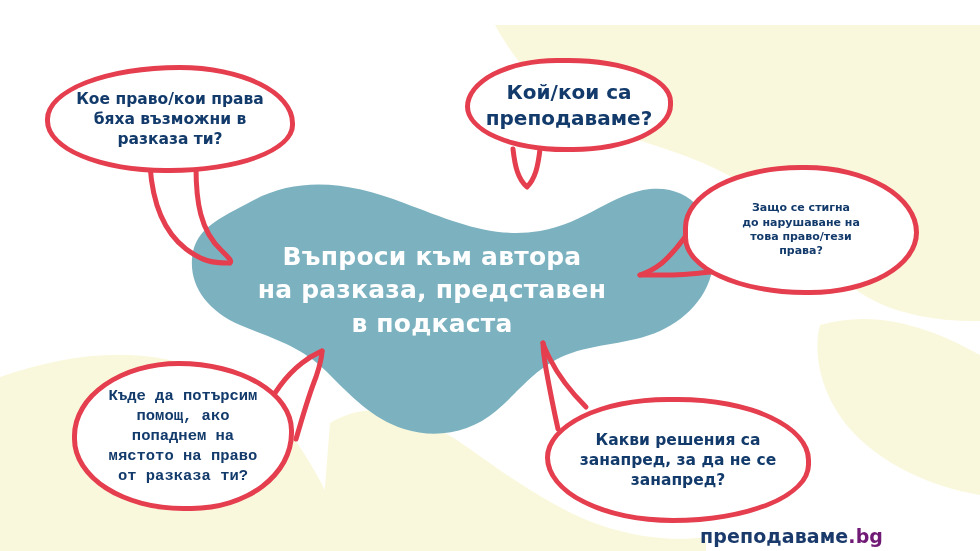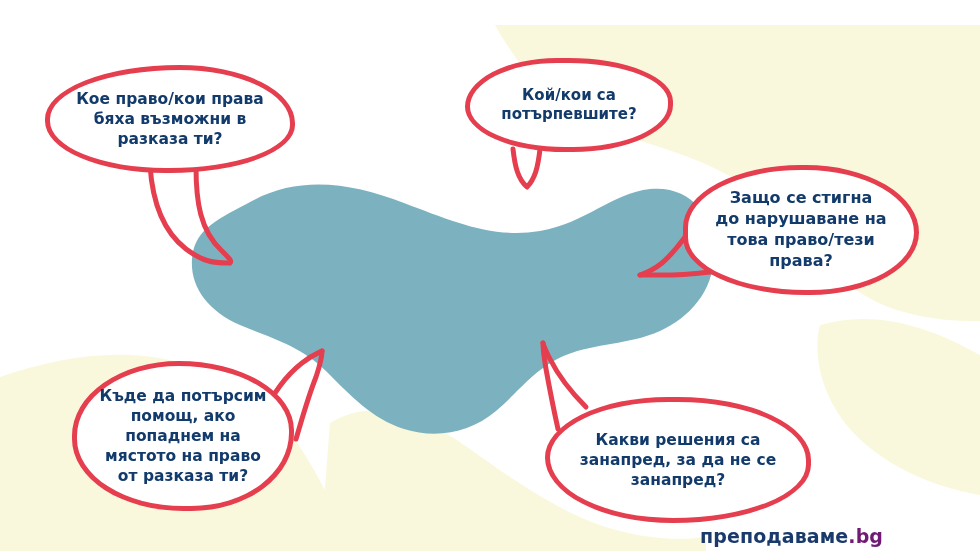--- a/index.html
+++ b/index.html
@@ -40,31 +40,32 @@
 
   
   #bubble-rights {
     left:45px; top:40px; width:250px; height:108px;
     border-radius:56% 48% 52% 50% / 52% 56% 46% 50%;
     font-size:15.5px;
   }
   #bubble-victims {
     left:465px; top:33px; width:208px; height:94px;
     border-radius:46% 52% 50% 50% / 54% 48% 52% 50%;
-    font-size:15px;
+    font-size:20px;
   }
   #bubble-why {
     left:683px; top:140px; width:236px; height:130px;
     border-radius:52% 50% 48% 54% / 50% 54% 50% 46%;
-    font-size:16px;
+    font-size:11px;
   }
   #bubble-help {
     left:72px; top:336px; width:222px; height:150px;
     border-radius:50% 54% 48% 52% / 52% 48% 54% 50%;
     font-size:15.5px;
+    font-family:Liberation Mono, monospace;
   }
   #bubble-solutions {
     left:545px; top:372px; width:266px; height:126px;
     border-radius:48% 52% 54% 50% / 50% 52% 48% 54%;
     font-size:15.5px;
   }
 
   #center-text {
     position:absolute;
     z-index:3;
@@ -145,21 +146,21 @@
     <span>
       <span class="line">Кое право/кои права</span>
       <span class="line">бяха възможни в</span>
       <span class="line">разказа ти?</span>
     </span>
   </div>
 
   <div class="bubble" id="bubble-victims">
     <span>
       <span class="line">Кой/кои са</span>
-      <span class="line">потърпевшите?</span>
+      <span class="line">преподаваме?</span>
     </span>
   </div>
 
   <div class="bubble" id="bubble-why">
     <span>
       <span class="line">Защо се стигна</span>
       <span class="line">до нарушаване на</span>
       <span class="line">това право/тези</span>
       <span class="line">права?</span>
     </span>
@@ -176,18 +177,23 @@
   </div>
 
   <div class="bubble" id="bubble-solutions">
     <span>
       <span class="line">Какви решения са</span>
       <span class="line">занапред, за да не се</span>
       <span class="line">занапред?</span>
     </span>
   </div>
 
+  <div id="center-text">
+    <span class="line">Въпроси към автора</span>
+    <span class="line">на разказа, представен</span>
+    <span class="line">в подкаста</span>
+  </div>
 
   <div id="logo">
     <span>преподаваме</span><span class="tld">.bg</span>
   </div>
 
 </div>
 
 </body></html>

